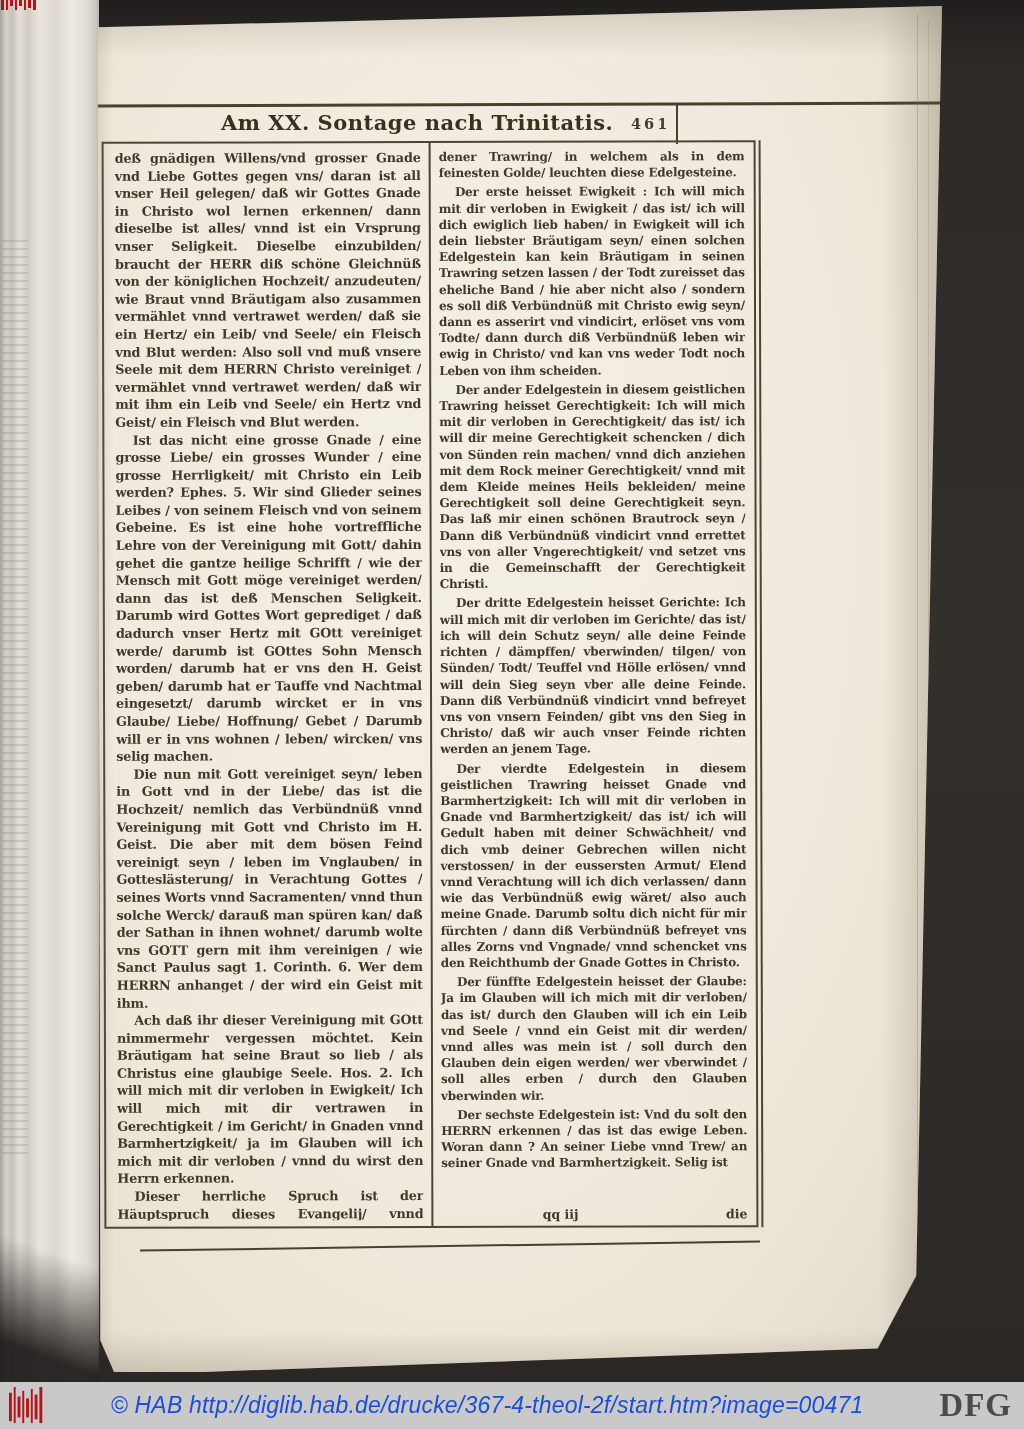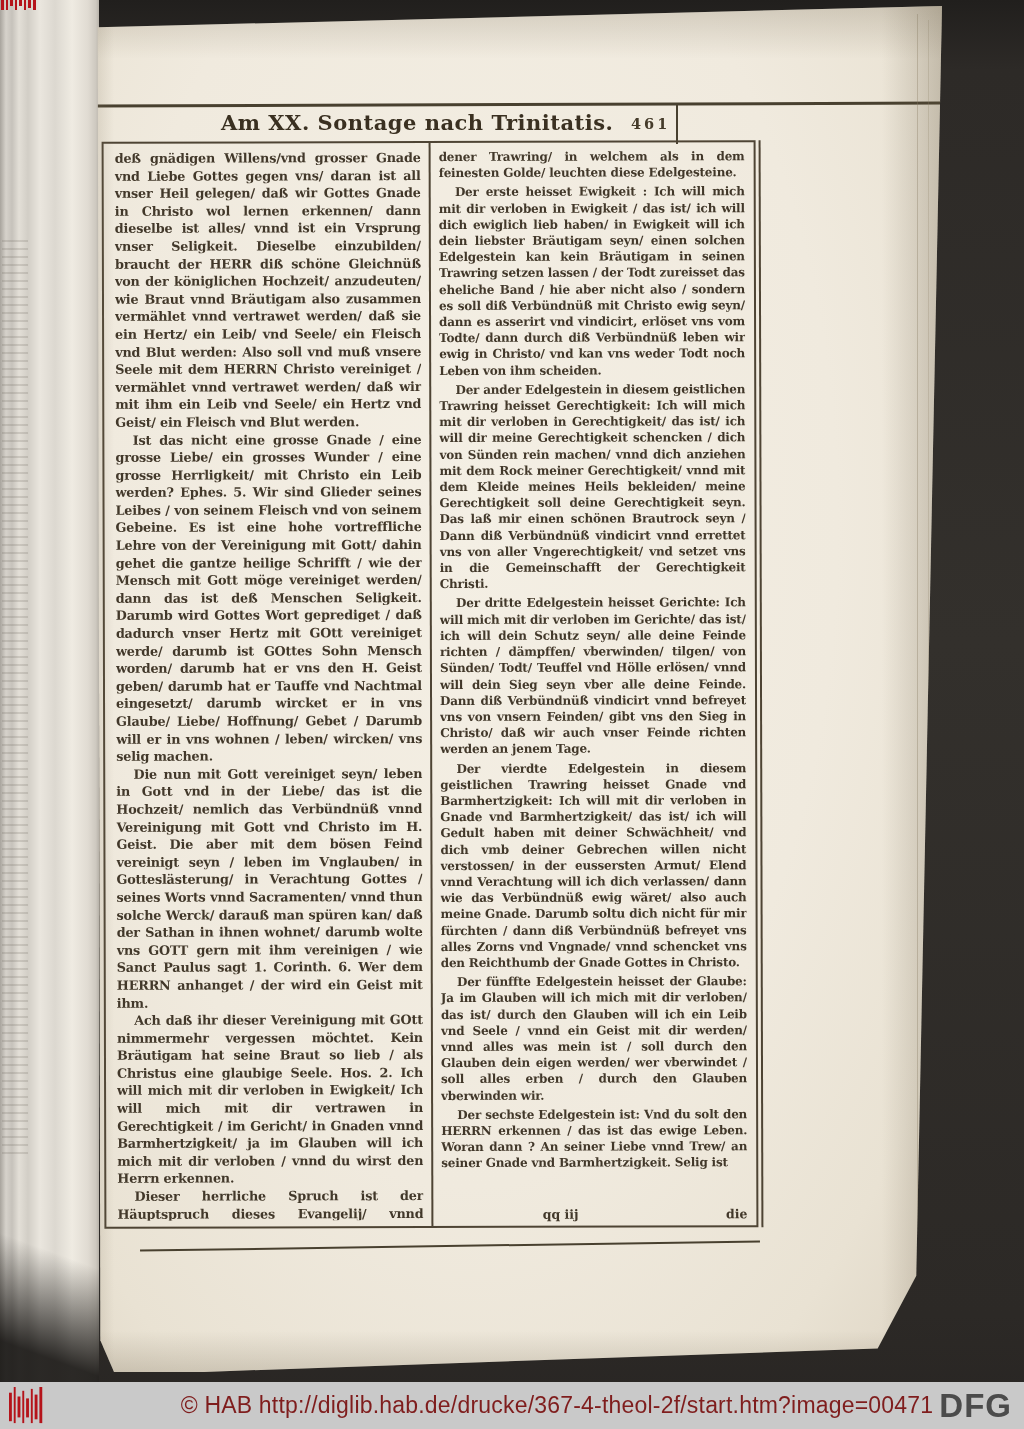--- a/index.html
+++ b/index.html
@@ -74,27 +74,27 @@
   .sig-row{ flex:0 0 18px; display:flex; align-items:flex-end; font-size:12.5px; font-weight:bold; color:#42382a; }
   .sig-sp1{ flex:1.1; } .sig-sp2{ flex:1.6; }
 
   
   .footer{
     position:absolute; left:0; bottom:0; width:1024px; height:47px;
     background:#c9c9c9; display:flex; align-items:center;
   }
   .hab-logo{ margin-left:9px; width:38px; height:40px; flex:0 0 auto; }
   .footer-text{
-    flex:1 1 auto; text-align:right;
-    font-family:"Liberation Sans", sans-serif; font-size:23px; color:#7f1d1d;
-    letter-spacing:0.2px; transform:translateX(-6px);
+    flex:1 1 auto; text-align:center;
+    font-family:"Liberation Sans", sans-serif; font-size:23px; color:#1d4ed8;
+    letter-spacing:0.2px; transform:translateX(-6px);font-style:italic;
   }
   .dfg-logo{
     margin-right:12px; flex:0 0 auto;
-    font-family:Liberation Sans, sans-serif; font-weight:bold; font-size:33px;
+    font-family:Liberation Serif, serif; font-weight:bold; font-size:33px;
     color:#4b4b4b; letter-spacing:1px; line-height:1;
   }
 </style>
 </head>
 <body>
 
 <div class="prev-pages"></div>
 
 <div class="corner-mark">
   <svg width="40" height="40" viewBox="0 0 40 40" xmlns="http://www.w3.org/2000/svg">

